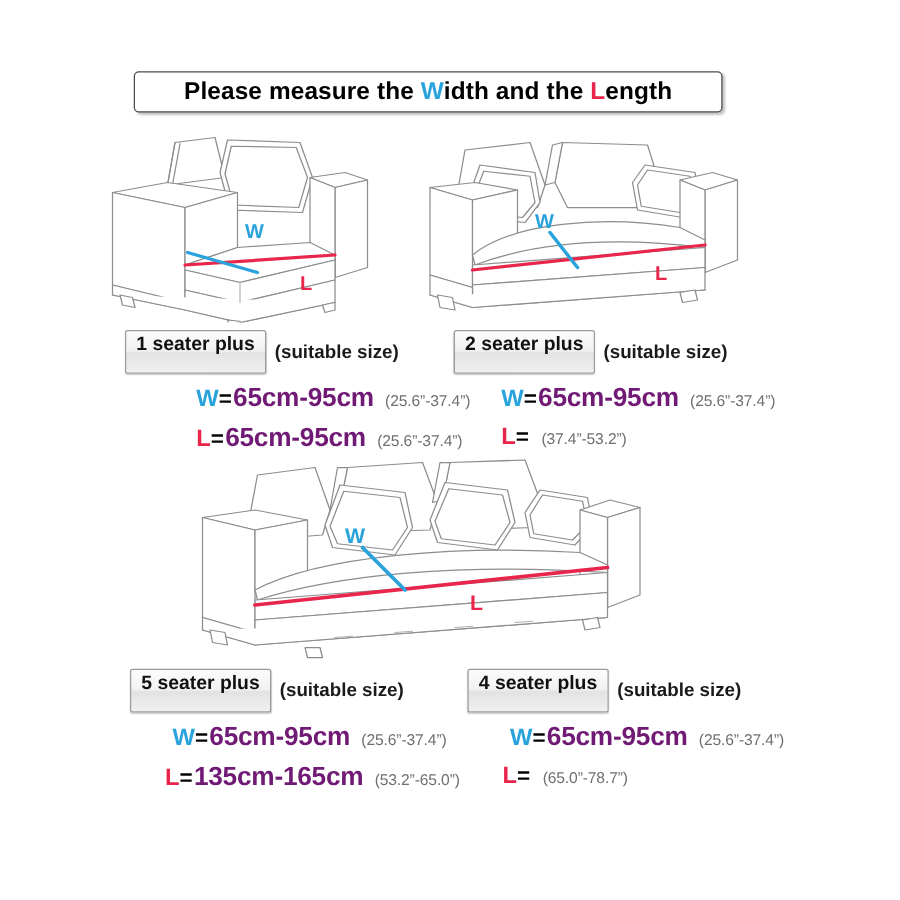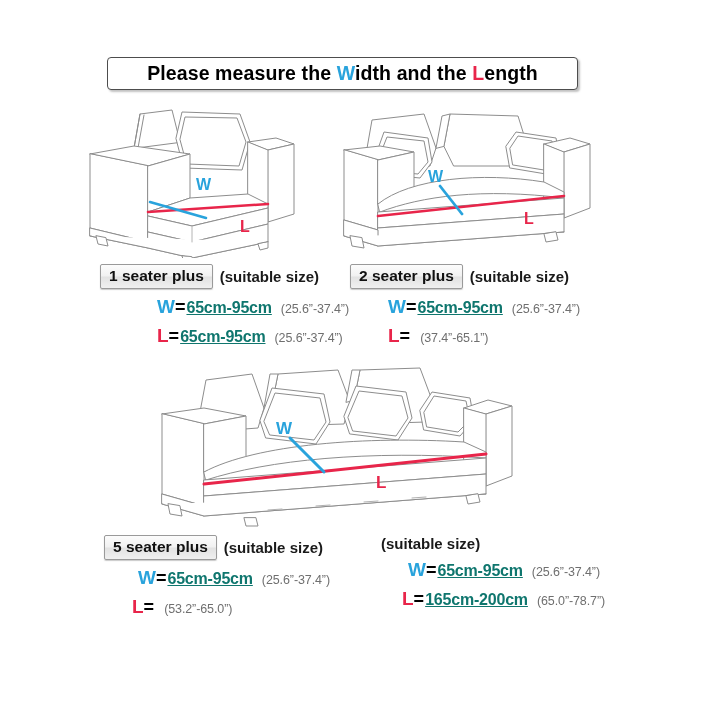--- a/index.html
+++ b/index.html
@@ -66,21 +66,21 @@
     display: flex;
     align-items: center;
     white-space: nowrap;
   }
   .badge {
     display: inline-block;
     box-sizing: border-box;
     border: 1.4px solid #9a9a9a;
     border-radius: 2px;
     background: linear-gradient(to bottom, #fcfcfc 0%, #f1f1f1 48%, #e2e2e2 52%, #f0f0f0 100%);
-    padding: 2px 8px 3px 8px;
+    padding: 2px 8px 13px 8px;
     font-size: 15.5px;
     font-weight: bold;
     color: #111111;
     line-height: 1.18;
     box-shadow: 0 1px 1px rgba(150,150,150,0.5);
   }
   .suitable {
     font-size: 15px;
     font-weight: bold;
     color: #1a1a1a;
@@ -100,37 +100,36 @@
   }
   .dim-letter.w { color: #29a3dc; }
   .dim-letter.l { color: #e8254a; }
   .dim-eq {
     font-size: 18px;
     font-weight: bold;
     color: #000000;
     margin-right: 1px;
   }
   .dim-value {
-    font-size: 16px;
-    font-weight: bold;
-    color: #0f766e;
+    font-size: 21px;
+    font-weight: bold;
+    color: #701a75;
     letter-spacing: -0.2px;
-    text-decoration: underline;
   }
   .dim-inch {
     font-size: 12.5px;
     color: #6f6f6f;
     margin-left: 9px;
     letter-spacing: -0.1px;
     text-align: right;
   }
 
   
   #spec-1 { left: 100px; top: 264px; width: 290px; }
-  #spec-2 { left: 350px; top: 264px; width: 320px; }
+  #spec-2 { left: 363px; top: 264px; width: 320px; }
   #spec-3 { left: 104px; top: 535px; width: 290px; }
   #spec-4 { left: 374px; top: 535px; width: 320px; }
 
   
   #spec-1 .row-w { margin-left: 57px; }
   #spec-1 .row-l { margin-left: 57px; }
   #spec-2 .row-w { margin-left: 38px; }
   #spec-2 .row-l { margin-left: 38px; }
   #spec-3 .row-w { margin-left: 34px; }
   #spec-3 .row-l { margin-left: 28px; }
@@ -322,53 +321,54 @@
     </div>
     <div class="spec-row row-w">
       <span class="dim-letter w">W</span>
       <span class="dim-eq">=</span>
       <span class="dim-value">65cm-95cm</span>
       <span class="dim-inch">(25.6”-37.4”)</span>
     </div>
     <div class="spec-row row-l">
       <span class="dim-letter l">L</span>
       <span class="dim-eq">=</span>
-      <span class="dim-inch">(37.4”-65.1”)</span>
+      <span class="dim-inch">(37.4”-53.2”)</span>
     </div>
   </div>
 
   <div class="spec" id="spec-3">
     <div class="spec-head">
       <span class="badge">5 seater plus</span>
       <span class="suitable">(suitable size)</span>
     </div>
     <div class="spec-row row-w">
       <span class="dim-letter w">W</span>
       <span class="dim-eq">=</span>
       <span class="dim-value">65cm-95cm</span>
       <span class="dim-inch">(25.6”-37.4”)</span>
     </div>
     <div class="spec-row row-l">
       <span class="dim-letter l">L</span>
       <span class="dim-eq">=</span>
+      <span class="dim-value">135cm-165cm</span>
       <span class="dim-inch">(53.2”-65.0”)</span>
     </div>
   </div>
 
   <div class="spec" id="spec-4">
     <div class="spec-head">
+      <span class="badge">4 seater plus</span>
       <span class="suitable">(suitable size)</span>
     </div>
     <div class="spec-row row-w">
       <span class="dim-letter w">W</span>
       <span class="dim-eq">=</span>
       <span class="dim-value">65cm-95cm</span>
       <span class="dim-inch">(25.6”-37.4”)</span>
     </div>
     <div class="spec-row row-l">
       <span class="dim-letter l">L</span>
       <span class="dim-eq">=</span>
-      <span class="dim-value">165cm-200cm</span>
       <span class="dim-inch">(65.0”-78.7”)</span>
     </div>
   </div>
 
 </div>
 
 </body></html>

